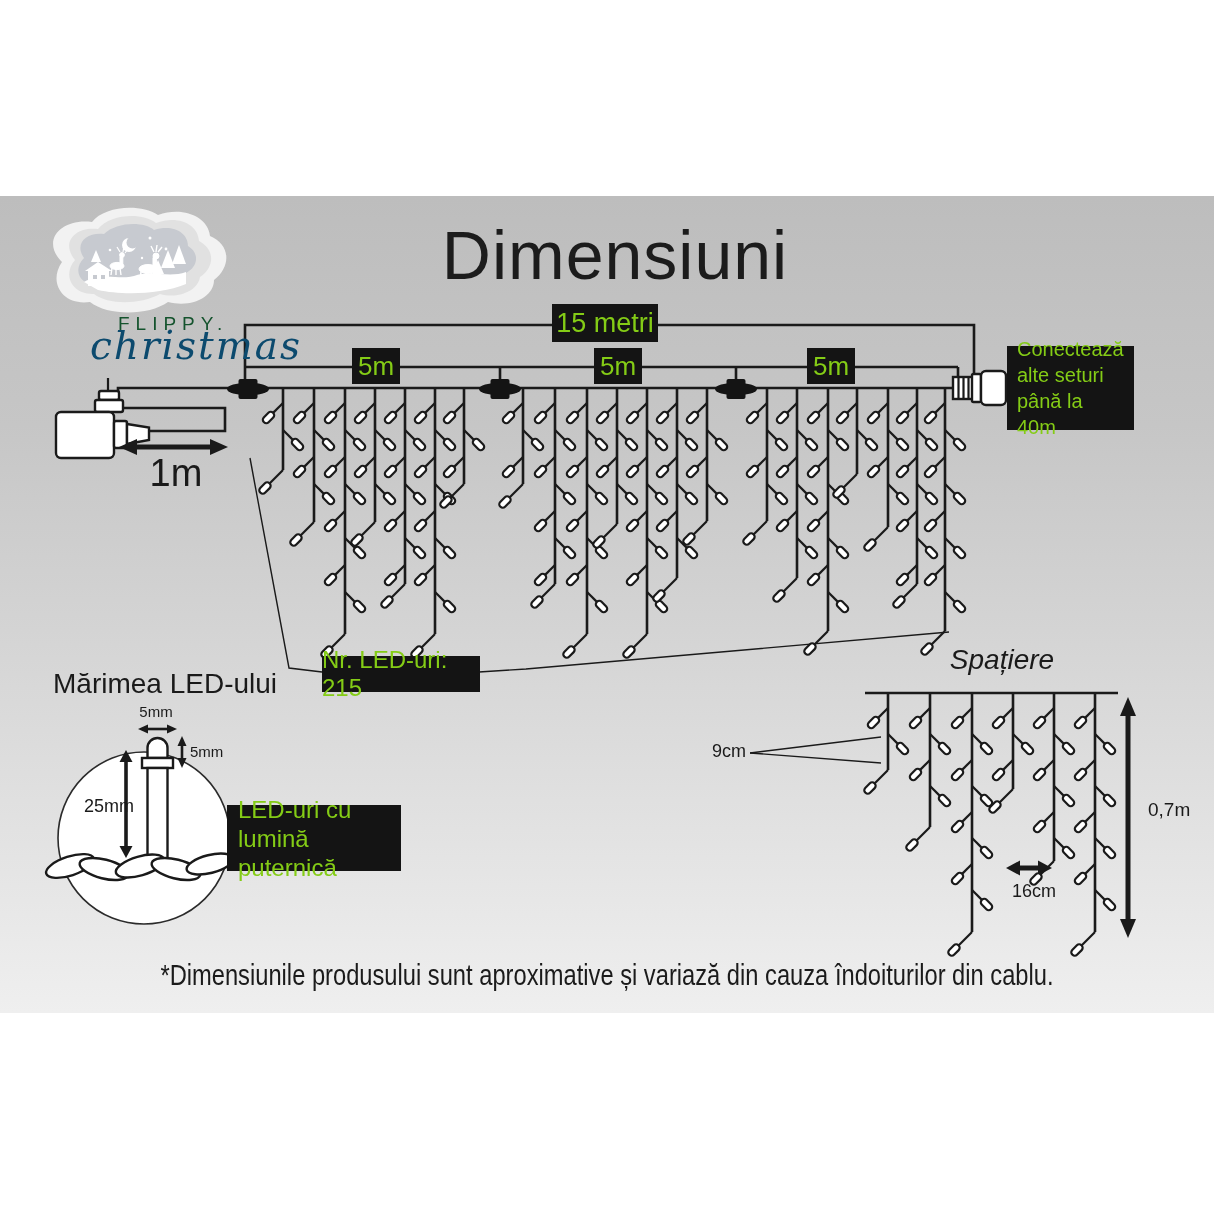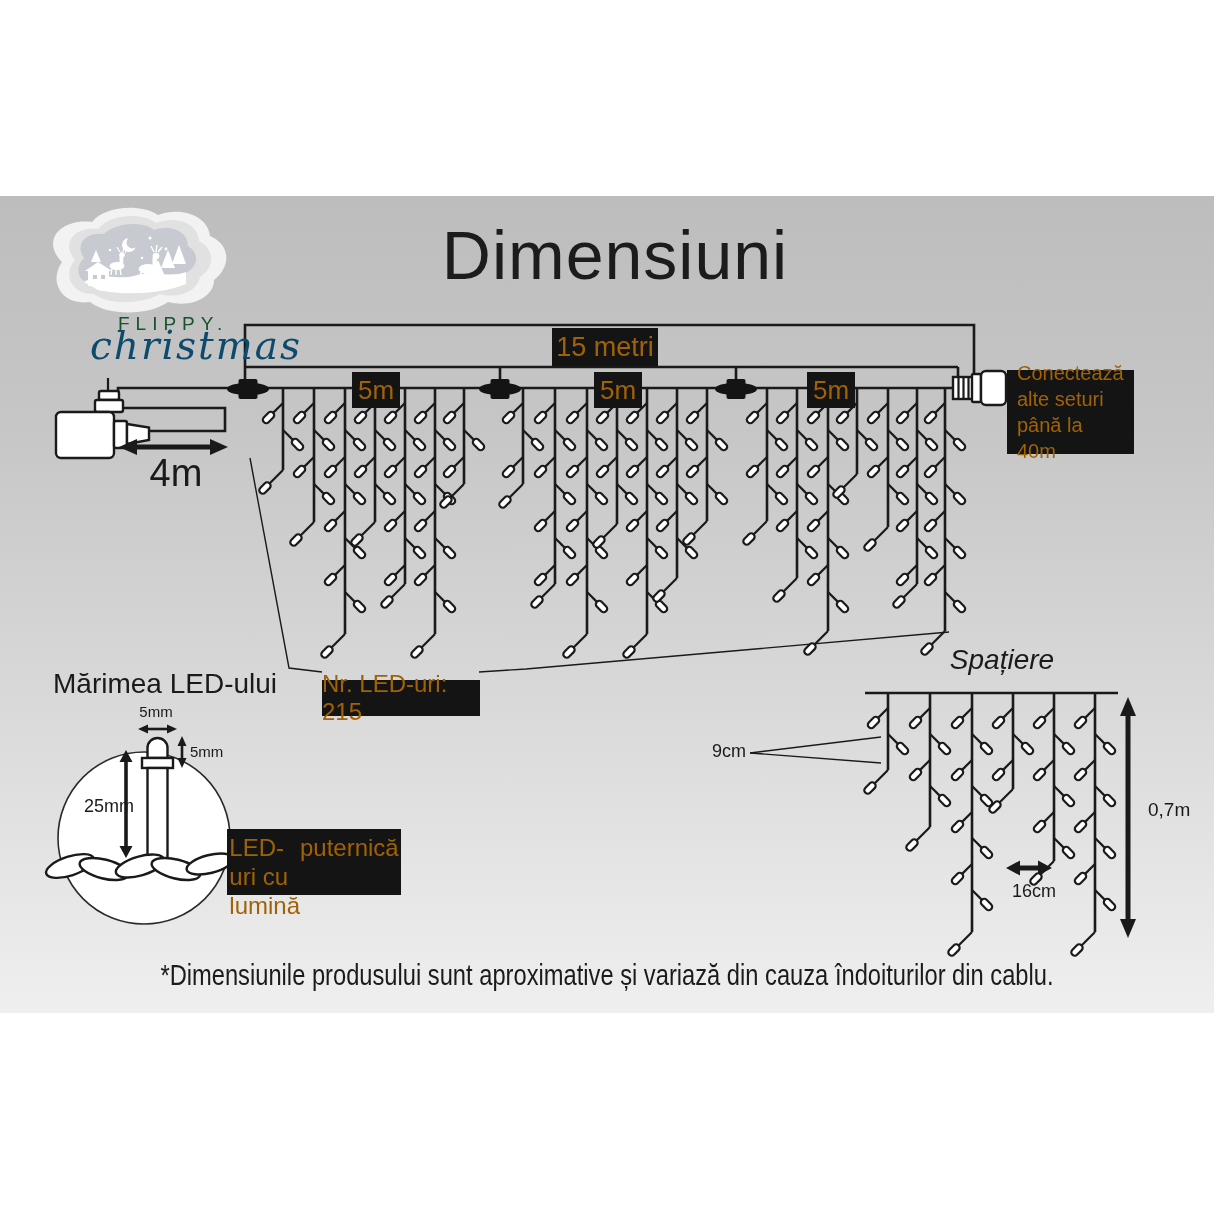--- a/index.html
+++ b/index.html
@@ -3,29 +3,29 @@
 <meta charset="utf-8">
 <style>
   html,body{margin:0;padding:0;background:#fff;}
   .page{position:relative;width:1214px;height:1214px;background:#ffffff;overflow:hidden;
         font-family:"Liberation Sans", sans-serif;color:#1a1a1a;}
   .band{position:absolute;left:0;top:196px;width:1214px;height:817px;
         background:linear-gradient(180deg,#bdbdbd 0%,#c6c6c6 28%,#d9d9d9 62%,#efefef 100%);}
   svg.art{position:absolute;left:0;top:0;width:1214px;height:1214px;}
   .lbl{position:absolute;white-space:nowrap;}
   .title{left:0;top:216px;width:1214px;text-align:center;font-size:68px;color:#1c1c1c;letter-spacing:1px;margin-left:8px;}
-  .blackbox{position:absolute;background:#141414;color:#a16207;display:flex;align-items:center;justify-content:center;margin-top:24px;}
+  .blackbox{position:absolute;background:#141414;color:#84cc16;display:flex;align-items:center;justify-content:center;}
   .box-15m{left:552px;top:304px;width:106px;height:38px;font-size:27px;}
   .box-5m{top:348px;width:48px;height:36px;font-size:26px;}
   .box-5m.b1{left:352px;} .box-5m.b2{left:594px;} .box-5m.b3{left:807px;}
   .box-connect{left:1007px;top:346px;width:127px;height:84px;font-size:20px;line-height:26px;
                flex-direction:column;align-items:flex-start;padding:18px 10px;box-sizing:border-box;justify-content:center;}
   .box-nrled{left:322px;top:656px;width:158px;height:36px;font-size:24px;}
   .box-lednote{left:227px;top:805px;width:174px;height:66px;font-size:24px;line-height:29px;
-               flex-direction:row;align-items:flex-start;padding:4px 11px;box-sizing:border-box;justify-content:center;}
+               flex-direction:column;align-items:flex-start;padding:4px 11px;box-sizing:border-box;justify-content:center;}
   .m3{left:128px;top:452px;width:96px;text-align:center;font-size:38px;}
   .h-marimea{left:53px;top:668px;font-size:28px;}
   .h-spatiere{left:948px;top:644px;width:108px;text-align:center;font-size:28px;font-style:italic;}
   .s-9cm{left:712px;top:741px;font-size:18px;}
   .s-16cm{left:1008px;top:881px;width:52px;text-align:center;font-size:18px;}
   .s-07m{left:1148px;top:799px;font-size:19px;}
   .s-5mmw{left:131px;top:703px;width:50px;text-align:center;font-size:15px;}
   .s-5mmh{left:190px;top:743px;font-size:15px;}
   .s-25mm{left:84px;top:796px;font-size:18px;}
   .footer{left:0;top:958px;width:1214px;text-align:center;font-size:30px;color:#1b1b1b;
@@ -978,21 +978,21 @@
   <div class="blackbox box-5m b1">5m</div>
   <div class="blackbox box-5m b2">5m</div>
   <div class="blackbox box-5m b3">5m</div>
 
   <div class="blackbox box-connect">
     <div>Conectează</div>
     <div>alte seturi</div>
     <div>până la 40m</div>
   </div>
 
-  <div class="lbl m3">4m</div>
+  <div class="lbl m3">1m</div>
 
   <div class="blackbox box-nrled">Nr. LED-uri: 215</div>
 
   <div class="lbl h-marimea">Mărimea LED-ului</div>
   <div class="lbl s-5mmw">5mm</div>
   <div class="lbl s-5mmh">5mm</div>
   <div class="lbl s-25mm">25mm</div>
 
   <div class="blackbox box-lednote">
     <div>LED-uri cu lumină</div>

